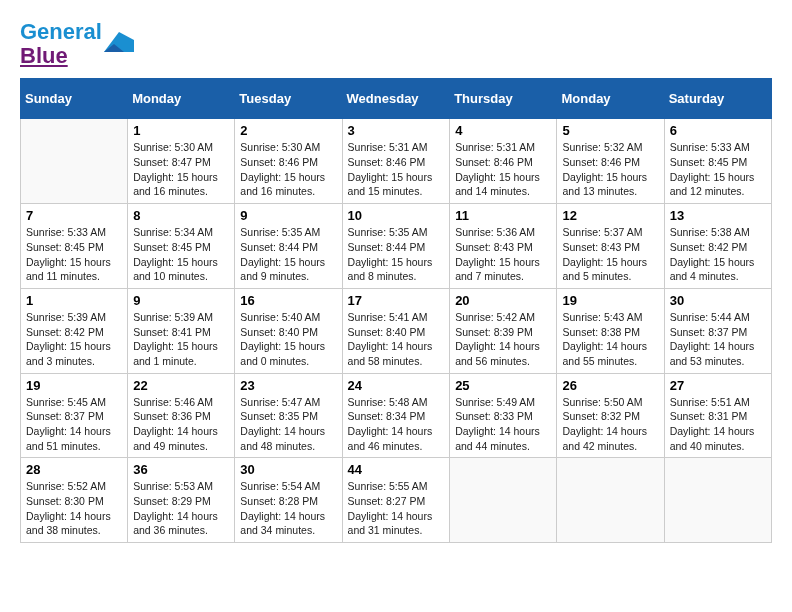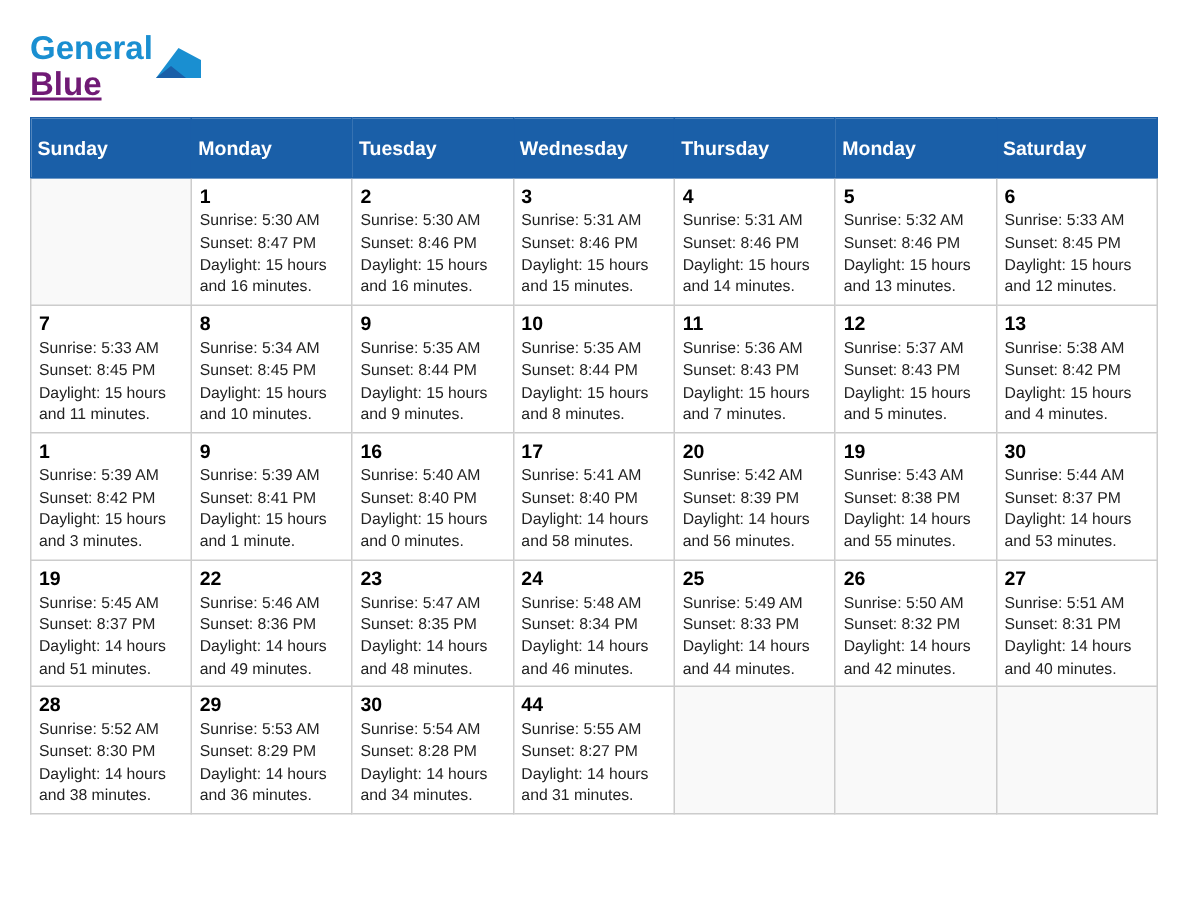--- a/index.html
+++ b/index.html
@@ -235,21 +235,21 @@
           <div class="day-number">27</div>
           <div class="day-info">Sunrise: 5:51 AM<br>Sunset: 8:31 PM<br>Daylight: 14 hours and 40 minutes.</div>
         </td>
       </tr>
       <tr>
         <td>
           <div class="day-number">28</div>
           <div class="day-info">Sunrise: 5:52 AM<br>Sunset: 8:30 PM<br>Daylight: 14 hours and 38 minutes.</div>
         </td>
         <td>
-          <div class="day-number">29</div>
+          <div class="day-number">36</div>
           <div class="day-info">Sunrise: 5:53 AM<br>Sunset: 8:29 PM<br>Daylight: 14 hours and 36 minutes.</div>
         </td>
         <td>
           <div class="day-number">30</div>
           <div class="day-info">Sunrise: 5:54 AM<br>Sunset: 8:28 PM<br>Daylight: 14 hours and 34 minutes.</div>
         </td>
         <td>
           <div class="day-number">44</div>
           <div class="day-info">Sunrise: 5:55 AM<br>Sunset: 8:27 PM<br>Daylight: 14 hours and 31 minutes.</div>
         </td>

